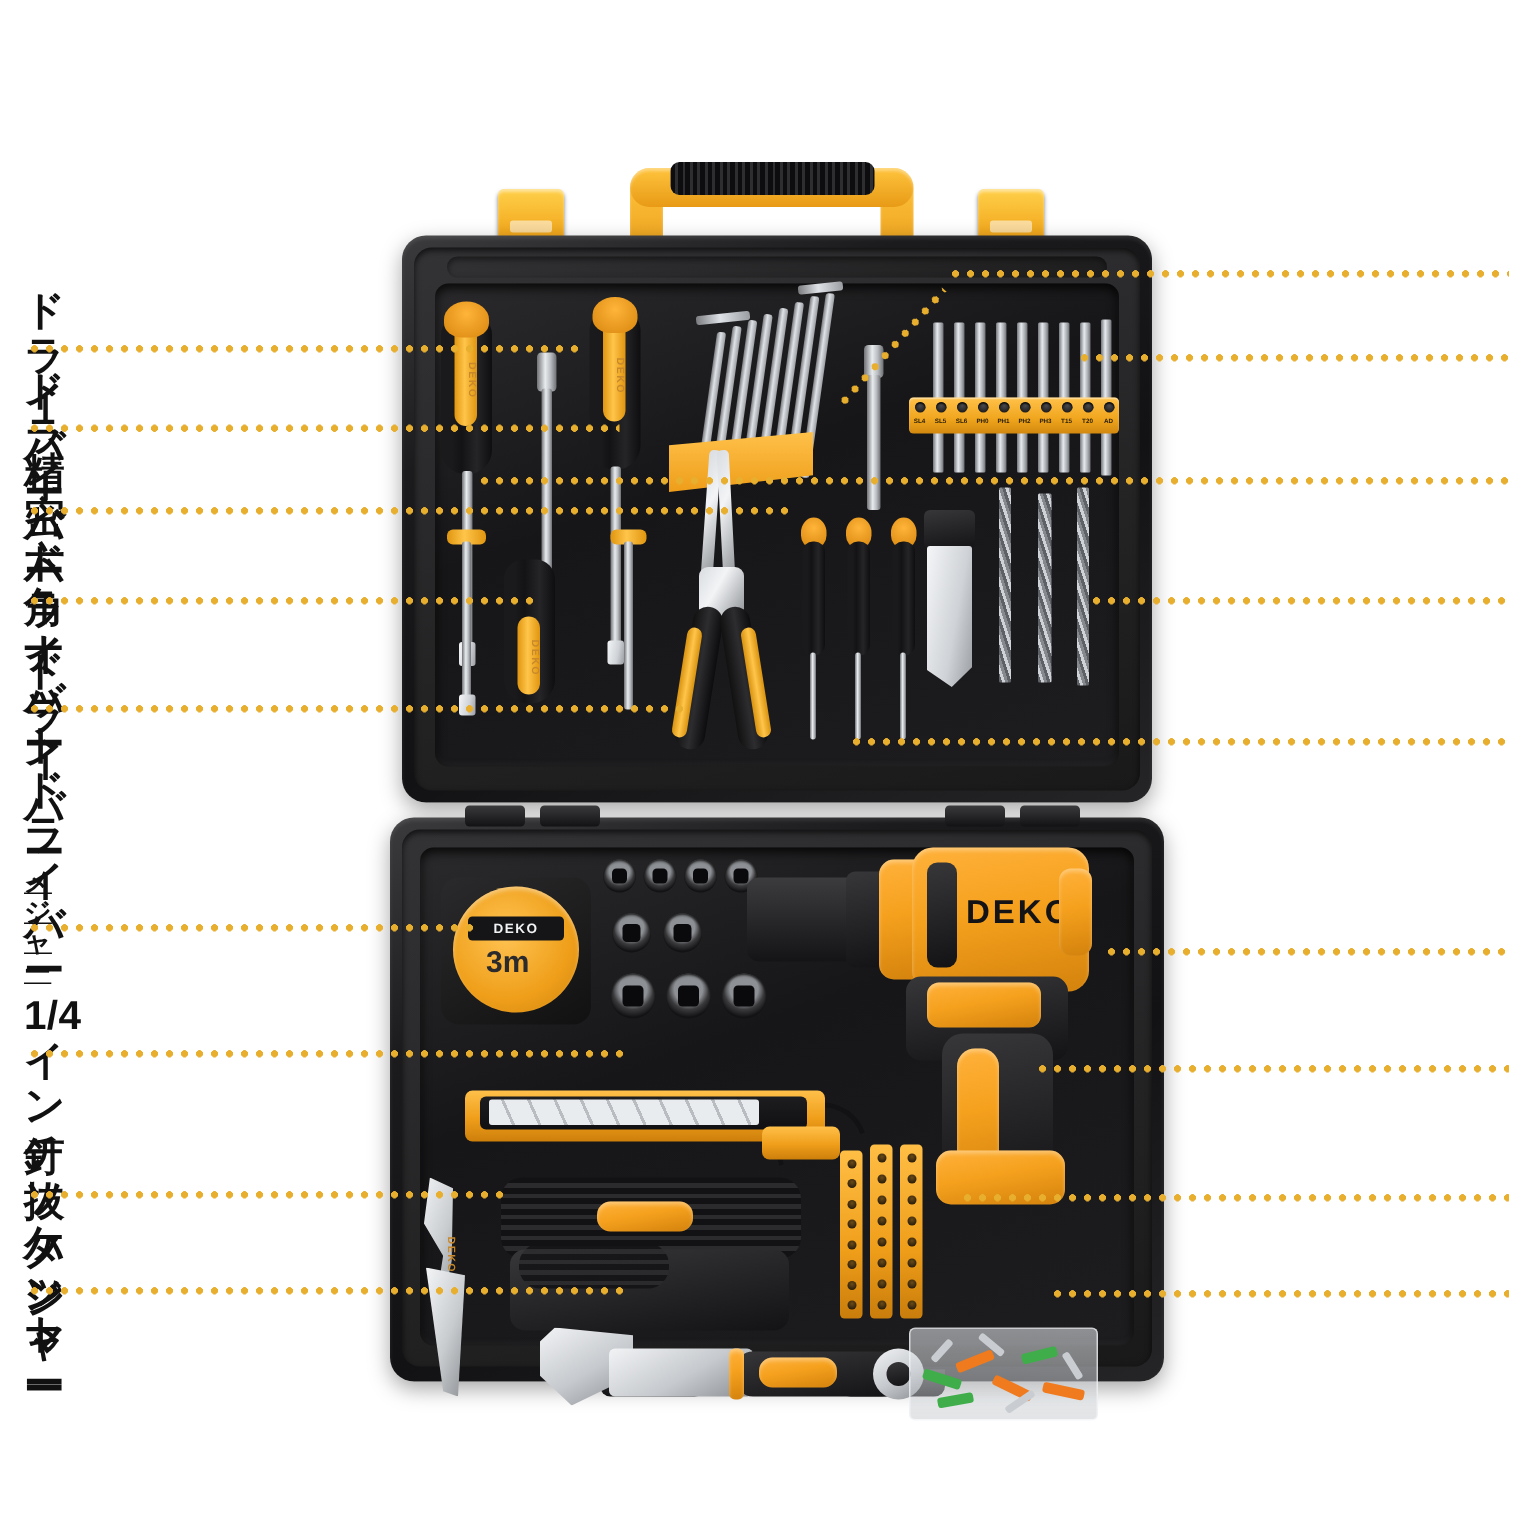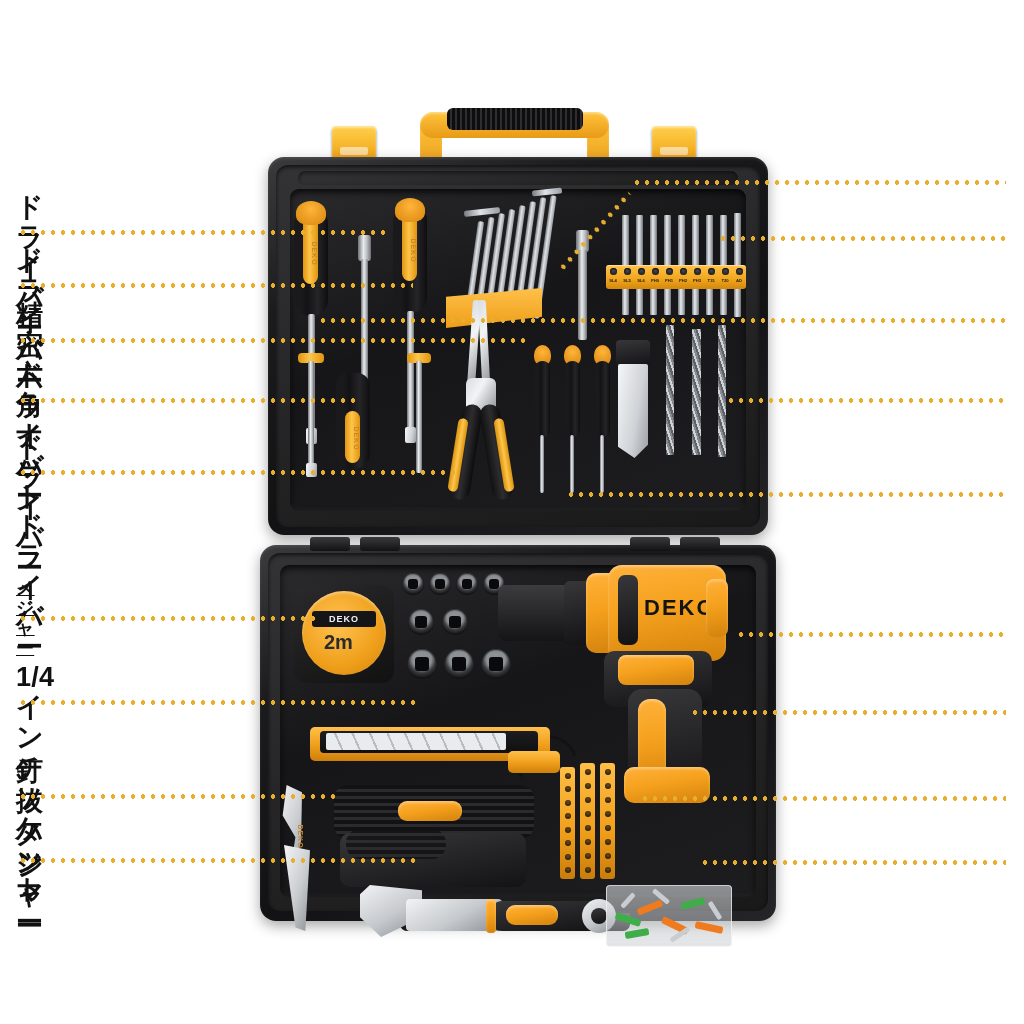--- a/index.html
+++ b/index.html
@@ -445,21 +445,21 @@
     <div class="hinge" style="position:absolute; left:110px; top:442px; width:40px; height:14px;"></div>
     <div class="hinge" style="position:absolute; left:380px; top:442px; width:40px; height:14px;"></div>
     <div class="hinge" style="position:absolute; left:430px; top:442px; width:40px; height:14px;"></div>
 
     <div class="hinge" style="position:absolute; left:150px; top:818px; width:70px; height:18px; border-radius:0 0 7px 7px;"></div>
     <div class="hinge" style="position:absolute; left:310px; top:818px; width:70px; height:18px; border-radius:0 0 7px 7px;"></div>
 
     <div class="tape" style="left:44px; top:490px; width:100px; height:98px;">
       <div class="tape-face" style="left:8px; top:6px; width:84px; height:84px;"></div>
       <div class="tape-band" style="left:18px; top:26px; width:64px; height:16px; font-size:9px;">DEKO</div>
-      <div class="tape-3m" style="left:30px; top:46px; font-size:20px;">2m</div>
+      <div class="tape-3m" style="left:30px; top:46px; font-size:20px;">3m</div>
     </div>
 
     <div style="position:absolute; left:152px; top:478px;">
       <div class="socket" style="left:0px;  top:0px;  width:22px; height:22px;"></div>
       <div class="socket" style="left:27px; top:0px;  width:22px; height:22px;"></div>
       <div class="socket" style="left:54px; top:0px;  width:22px; height:22px;"></div>
       <div class="socket" style="left:81px; top:0px;  width:22px; height:22px;"></div>
       <div class="socket" style="left:6px;  top:36px; width:26px; height:26px;"></div>
       <div class="socket" style="left:40px; top:36px; width:26px; height:26px;"></div>
       <div class="socket" style="left:5px;  top:76px; width:30px; height:30px;"></div>

